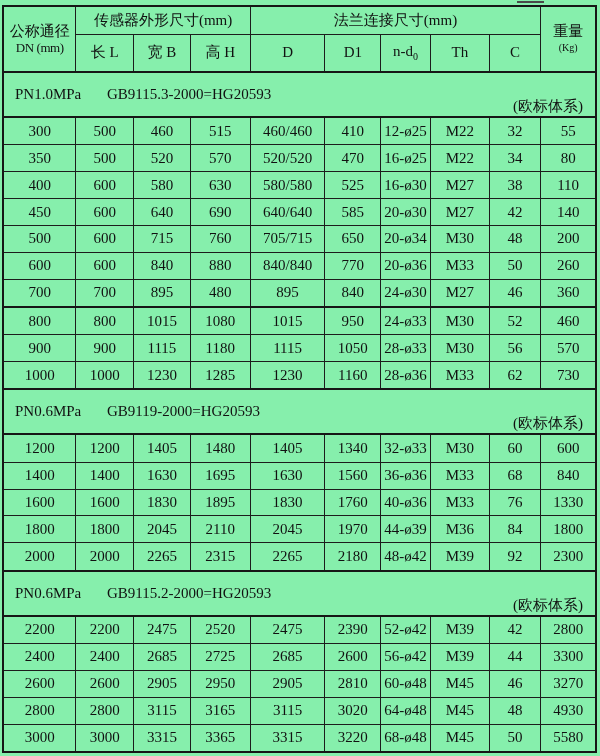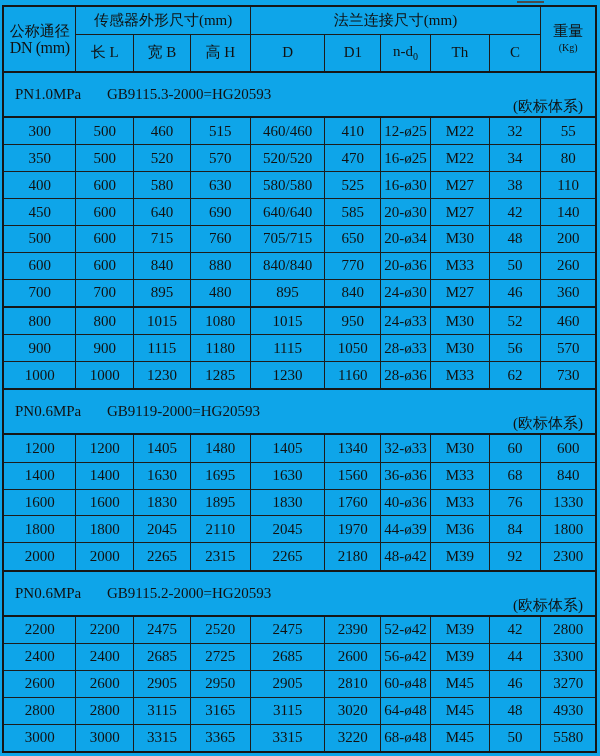--- a/index.html
+++ b/index.html
@@ -11,21 +11,21 @@
     width: 600px;
     height: 756px;
     overflow: hidden;
     font-family: "Liberation Serif", "DejaVu Serif", serif;
     color: #111111;
   }
   .page {
     position: relative;
     width: 600px;
     height: 756px;
-    background: #0ea5e9;
+    background: #86efac;
   }
   .artifact-line {
     position: absolute;
     left: 517px;
     top: 1px;
     width: 27px;
     height: 2px;
     background: #4a4a4a;
   }
   table.spec {
@@ -46,21 +46,21 @@
     font-size: 15px;
     font-weight: normal;
     white-space: nowrap;
     overflow: hidden;
   }
   thead tr.h1 { height: 28px; }
   thead tr.h2 { height: 38px; }
   thead tr.h2 th { border-bottom: 2px solid #161616; }
   th.rowspan-cell { border-bottom: 2px solid #161616; }
   .hdr-line1 { font-size: 15px; line-height: 17px; }
-  .hdr-line2 { font-size: 16px; line-height: 15px; letter-spacing: -0.4px; }
+  .hdr-line2 { font-size: 13px; line-height: 15px; letter-spacing: -0.4px; }
   .hdr-kg { font-size: 10px; line-height: 16px; }
   sub.nd-sub { font-size: 10px; }
   tr.section-row { height: 33px; }
   tr.section-row td {
     border-top: 2px solid #161616;
     border-bottom: 2px solid #161616;
   }
   .section-flex {
     display: flex;
     align-items: center;

